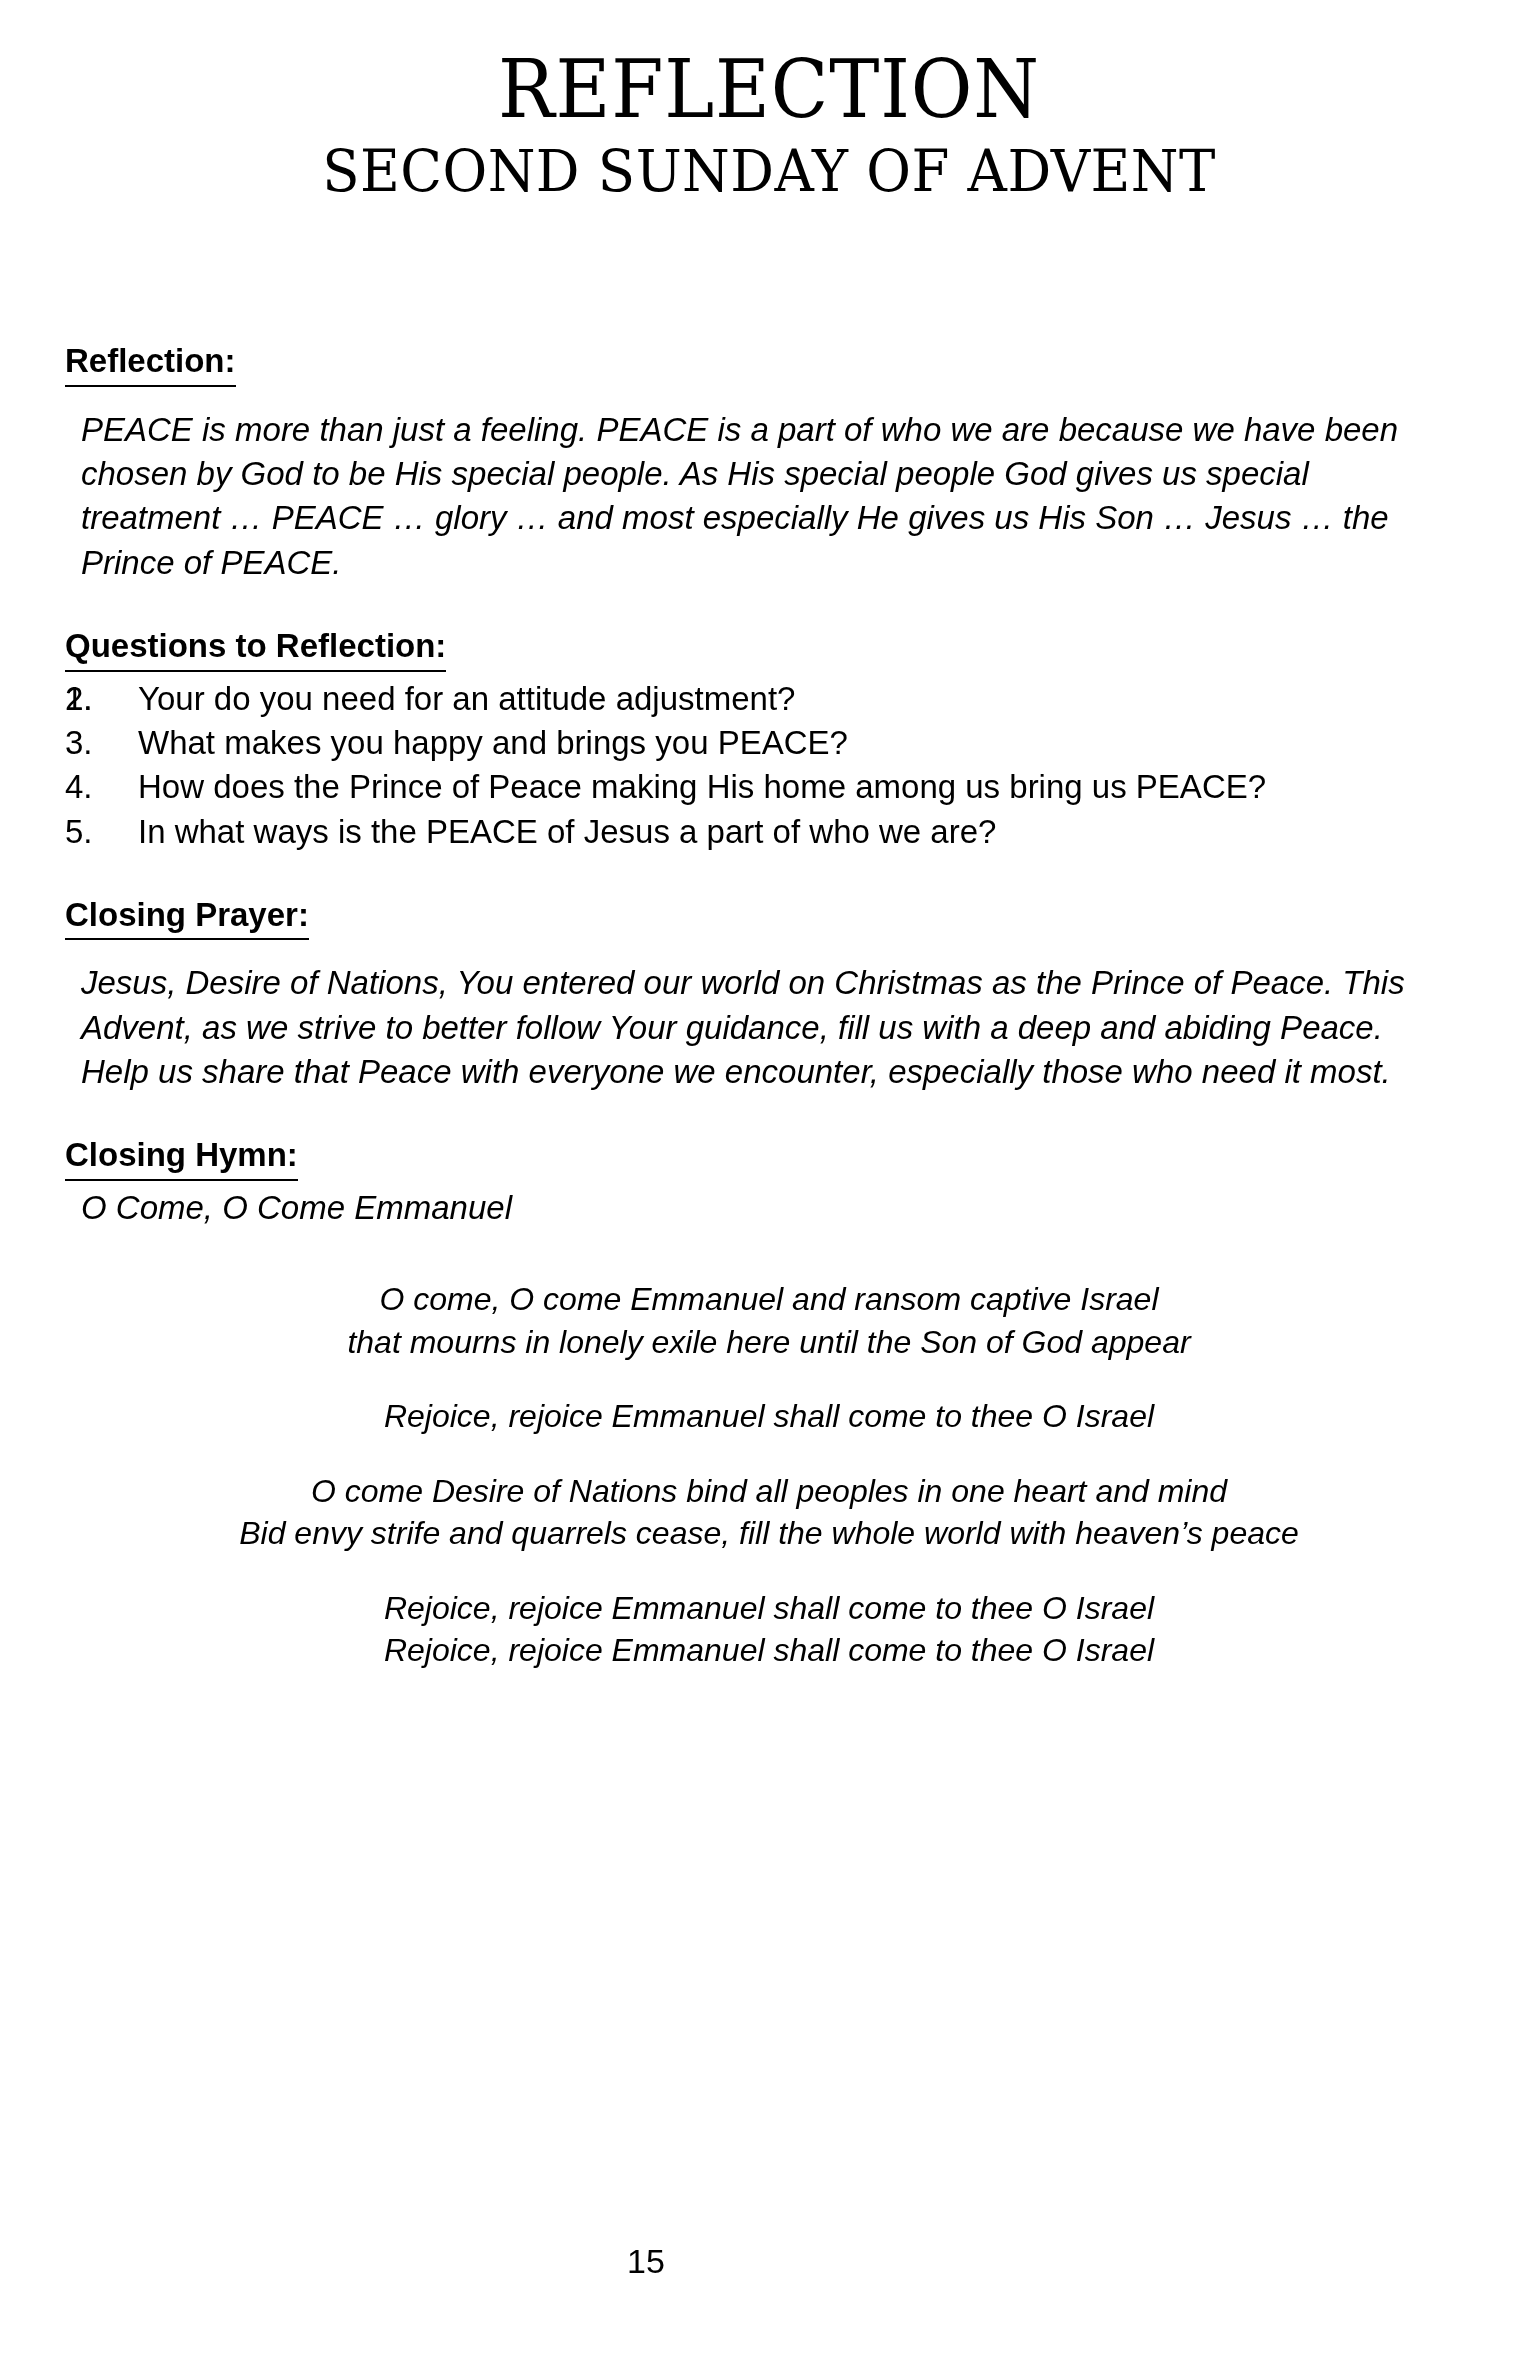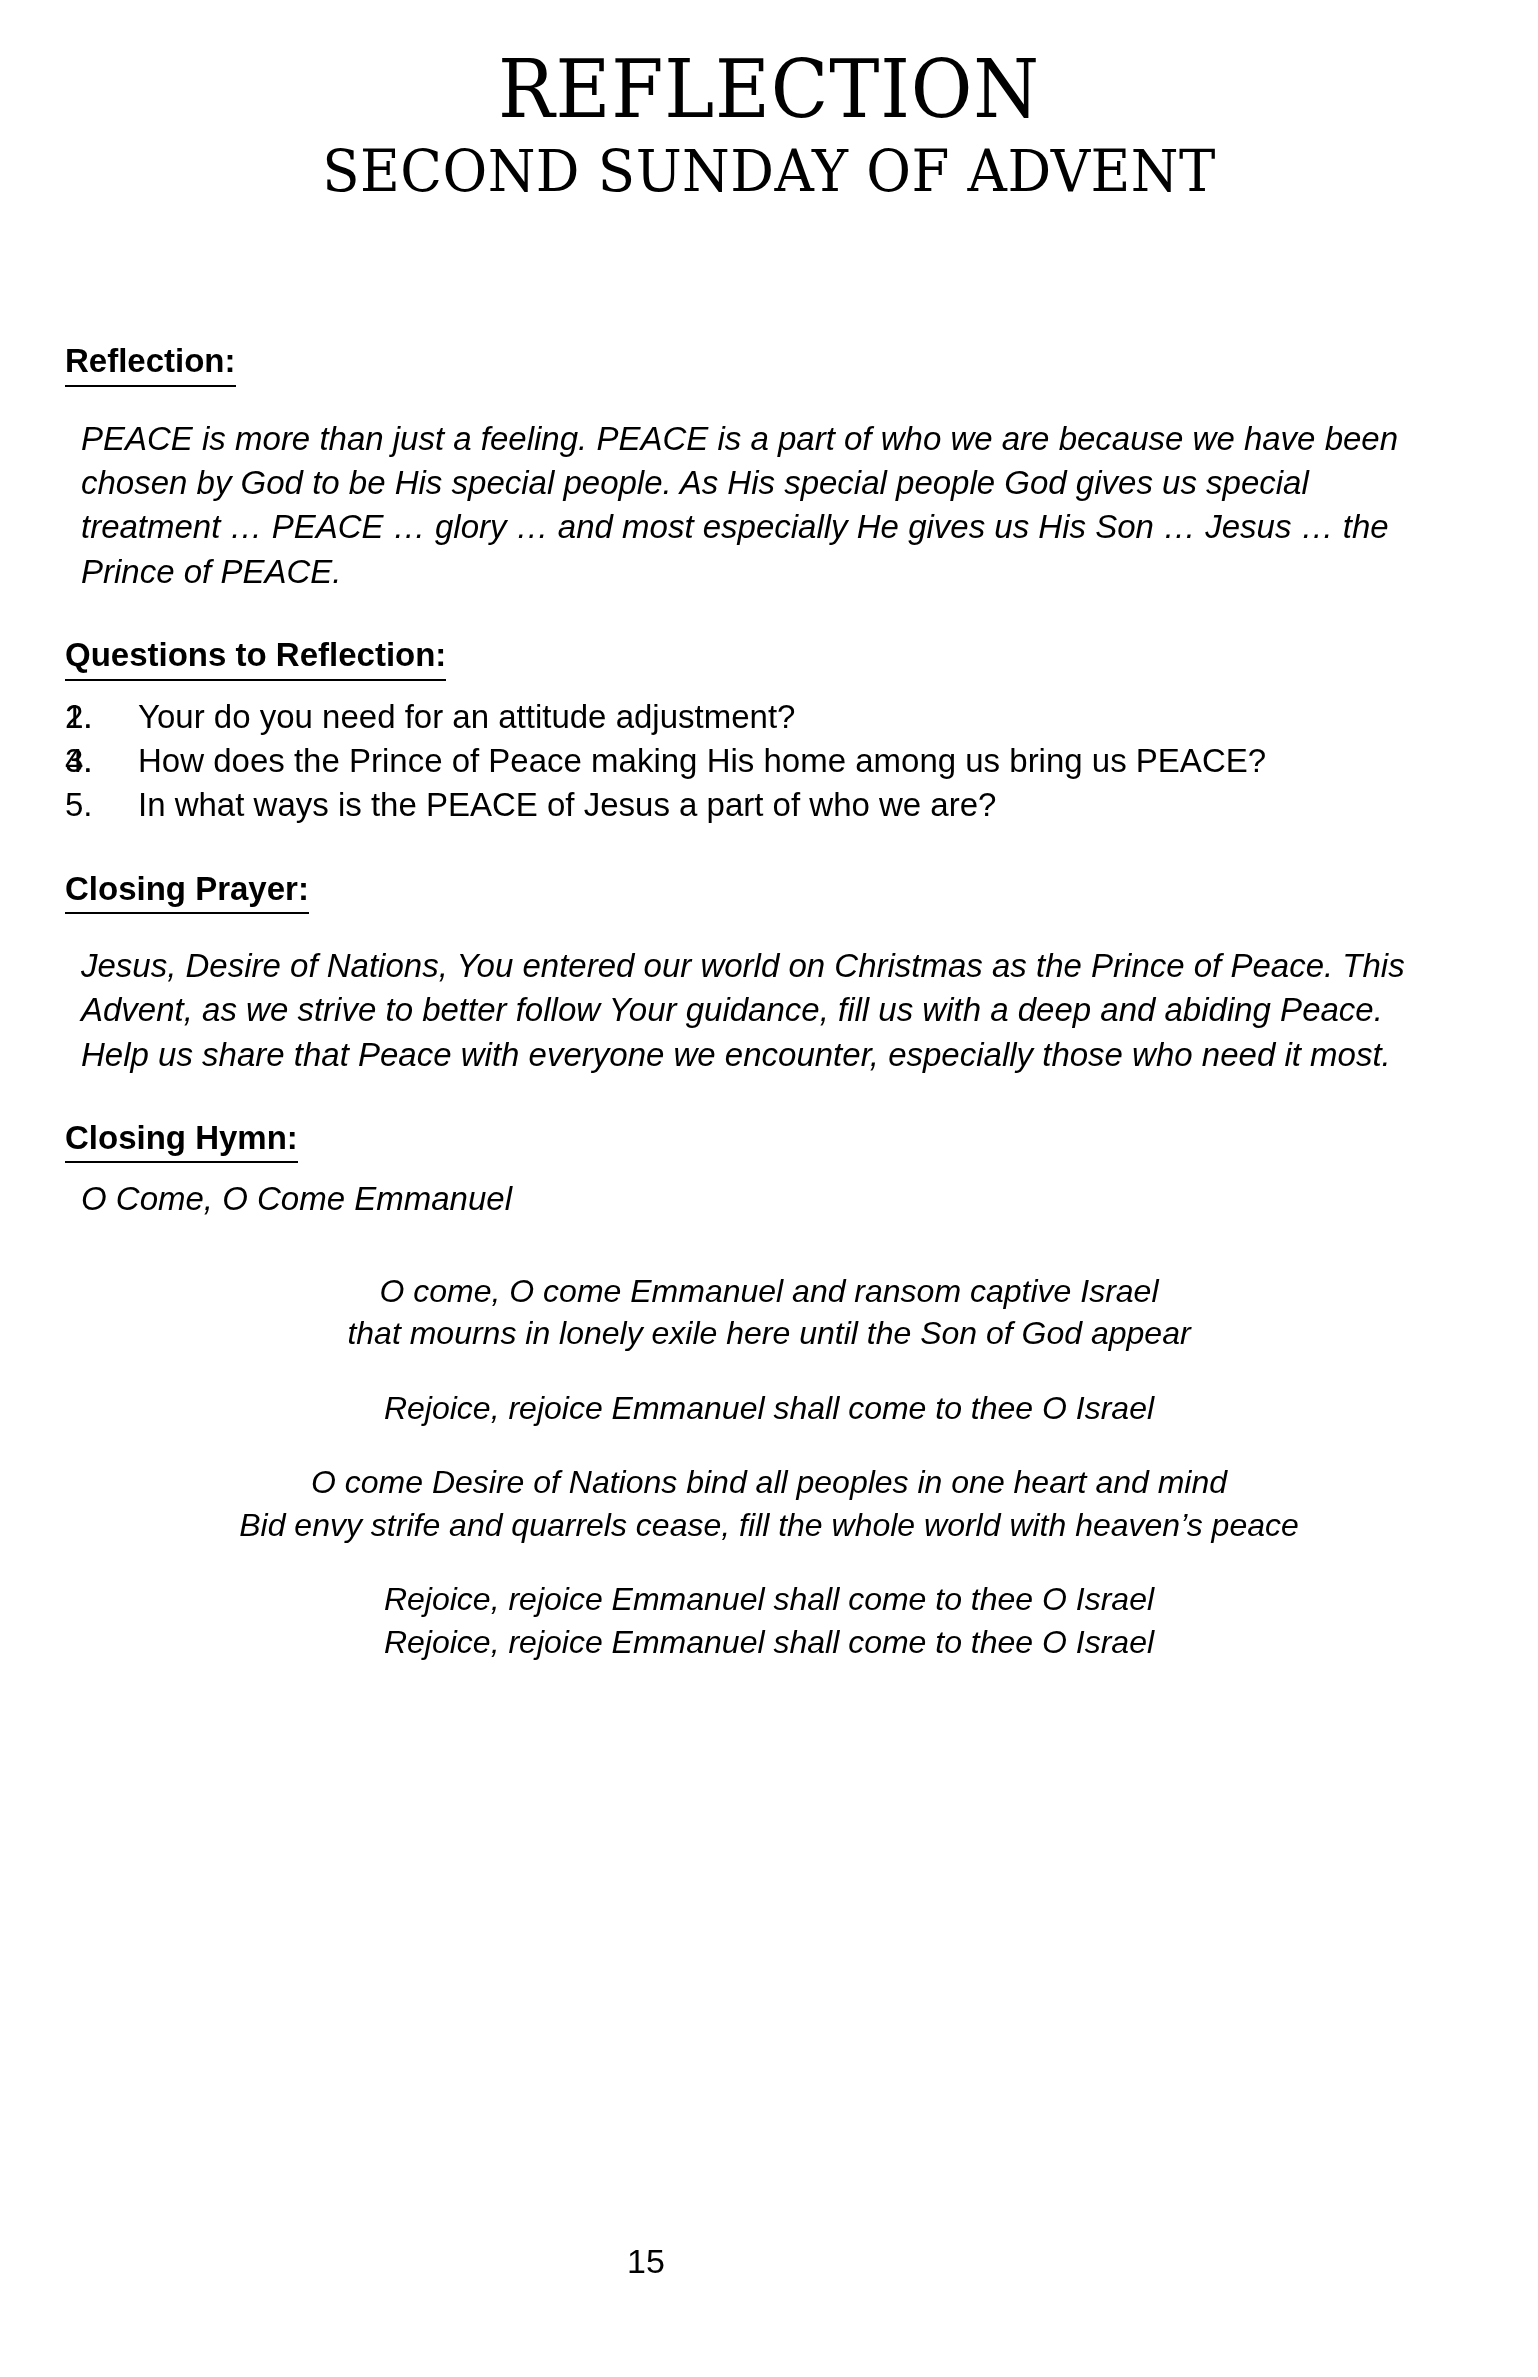--- a/index.html
+++ b/index.html
@@ -57,21 +57,21 @@
   .body-area {
     margin-top: 138px;
     font-size: 33px;
     line-height: 1.345;
   }
   .sec-head {
     font-weight: bold;
     display: inline-block;
     border-bottom: 2.3px solid #000;
     padding-bottom: 0.9px;
-    margin-bottom: 14px;
+    margin-bottom: 5px;
   }
   .para {
     margin: 16px;
     font-style: italic;
   }
   .block {
     margin-bottom: 39px;
   }
   .block.last {
     margin-bottom: 0;
@@ -154,20 +154,21 @@
         <ol class="questions">
           <li>
             <span class="num">1.</span>
           </li>
           <li>
             <span class="num">2.</span>
             <span>Your do you need for an attitude adjustment?</span>
           </li>
           <li>
             <span class="num">3.</span>
+            <span>What makes you happy and brings you PEACE?</span>
           </li>
           <li>
             <span class="num">4.</span>
             <span>How does the Prince of Peace making His home among us bring us PEACE?</span>
           </li>
           <li>
             <span class="num">5.</span>
             <span>In what ways is the PEACE of Jesus a part of who we are?</span>
           </li>
         </ol>

